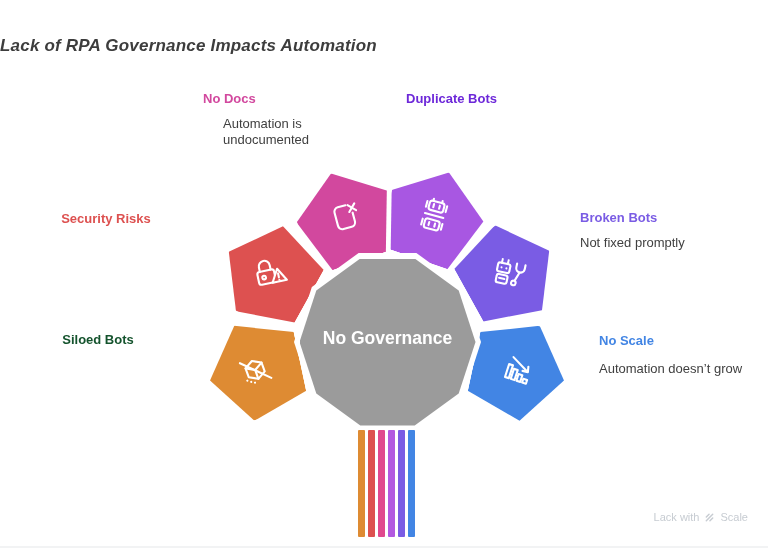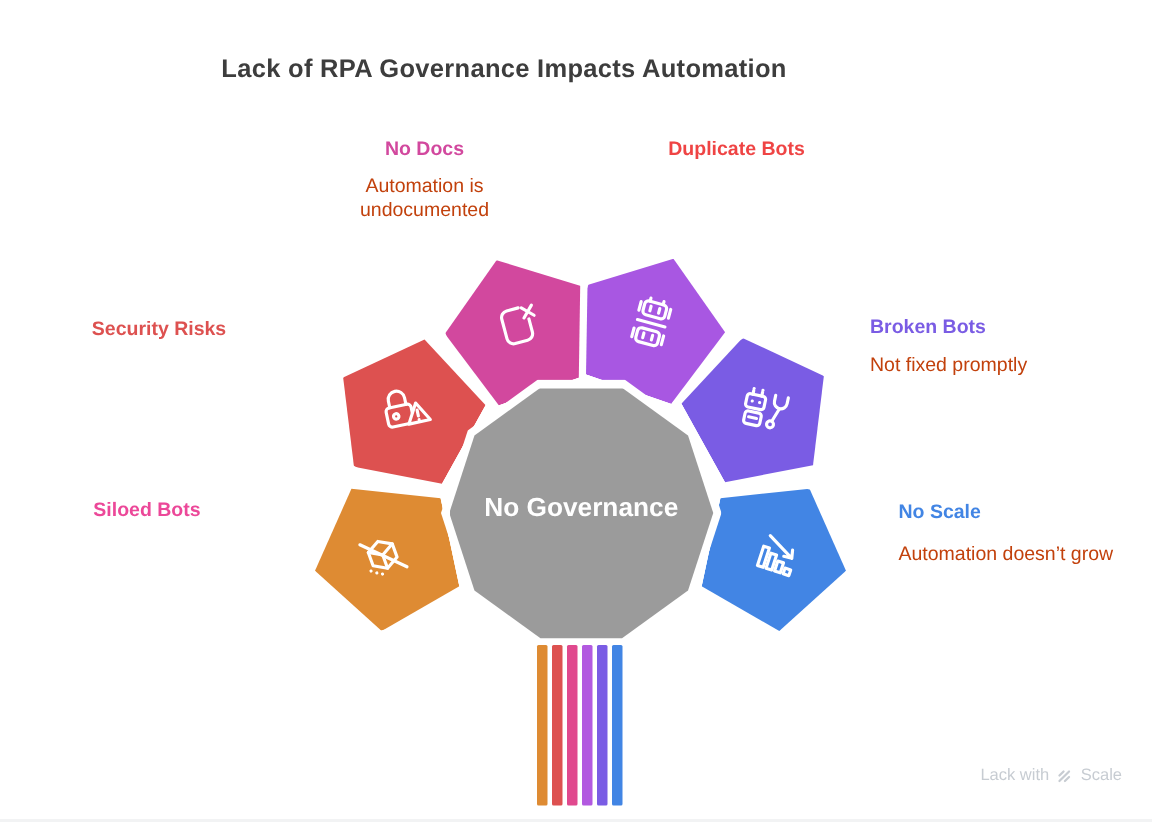--- a/index.html
+++ b/index.html
@@ -2,22 +2,22 @@
 <html><head>
 <meta charset="utf-8">
 <style>
   html,body{margin:0;padding:0;background:#fff;}
   .canvas{
     position:relative;width:768px;height:548px;margin:0 auto;background:#ffffff;
     font-family:"Liberation Sans",sans-serif;overflow:hidden;
     border-bottom:2px solid #f2f3f4;box-sizing:border-box;
   }
   .main-title{
-    position:absolute;left:0;top:36px;width:672px;text-align:center;
-    font-size:17px;font-weight:bold;color:#3d3d3d;letter-spacing:.2px;
+    position:absolute;left:0;top:36px;width:672px;text-align:left;
+    font-size:17px;font-weight:bold;color:#3d3d3d;letter-spacing:.2px;font-style:italic;
   }
   
   .petal{
     position:absolute;width:108px;height:102px;
     left:calc(var(--cx) - 54px);top:calc(var(--cy) - 51px);
     transform:rotate(var(--rot));
     display:flex;align-items:center;justify-content:center;
     background:#fff;
     clip-path:polygon(50% 0%,100% 38.2%,80.9% 100%,19.1% 100%,0% 38.2%);
   }
@@ -42,22 +42,22 @@
   .decagon-inner{
     width:176px;height:167px;
     clip-path:polygon(34.55% 0%,65.45% 0%,90.45% 19.1%,100% 50%,90.45% 80.9%,65.45% 100%,34.55% 100%,9.55% 80.9%,0% 50%,9.55% 19.1%);
     display:flex;flex-direction:column;align-items:center;justify-content:center;gap:9px;
   }
   .center-title{font-size:17.5px;font-weight:bold;color:#fff;margin-top:-8px;}
   .center-sub{font-size:13px;color:#fff;}
   
   .label-block{position:absolute;}
   .label-title{font-size:13px;font-weight:bold;line-height:16px;}
-  .label-desc{font-size:13px;color:#c2410c;line-height:15.5px;margin-top:9px;}
-  .lb-center{text-align:center;}
+  .label-desc{font-size:13px;color:#404040;line-height:15.5px;margin-top:9px;}
+  .lb-center{}
   .lb-right{text-align:center;}
   .lb-left{text-align:left;}
   
   .stripes{position:absolute;left:358px;top:430px;display:flex;gap:3px;}
   .stripe{width:7px;height:107px;border-radius:1px;}
   
   .watermark{
     position:absolute;right:20px;top:511px;display:flex;align-items:center;gap:5px;
     font-size:11px;color:#c7ccd2;
   }
@@ -146,31 +146,31 @@
     <div class="decagon-inner" style="background-color: rgb(155, 155, 155);">
       <div class="center-title">No Governance</div>
     </div>
   </div>
 
   <div class="label-block lb-center" style="left:203px;top:91px;width:160px">
     <div class="label-title" style="color: rgb(210, 72, 158);">No Docs</div>
     <div class="label-desc" style="width:120px;margin-left:20px">Automation is undocumented</div>
   </div>
   <div class="label-block lb-center" style="left:406px;top:91px;width:170px">
-    <div class="label-title" style="color: #ef4444;">Duplicate Bots</div>
+    <div class="label-title" style="color: #6d28d9;">Duplicate Bots</div>
   </div>
   <div class="label-block lb-right" style="left:16px;top:211px;width:180px">
     <div class="label-title" style="color: rgb(221, 81, 80);">Security Risks</div>
   </div>
   <div class="label-block lb-left" style="left:580px;top:210px;width:190px">
     <div class="label-title" style="color: rgb(122, 92, 228);">Broken Bots</div>
     <div class="label-desc">Not fixed promptly</div>
   </div>
   <div class="label-block lb-right" style="left:8px;top:332px;width:180px">
-    <div class="label-title" style="color: #ec4899;">Siloed Bots</div>
+    <div class="label-title" style="color: #14532d;">Siloed Bots</div>
   </div>
   <div class="label-block lb-left" style="left:599px;top:333px;width:185px">
     <div class="label-title" style="color: rgb(66, 133, 228);">No Scale</div>
     <div class="label-desc" style="margin-top:12px">Automation doesn’t grow</div>
   </div>
 
   <div class="stripes">
     <div class="stripe" style="background-color: rgb(222, 139, 51);"></div>
     <div class="stripe" style="background-color: rgb(221, 81, 80);"></div>
     <div class="stripe" style="background-color: rgb(224, 73, 142);"></div>

